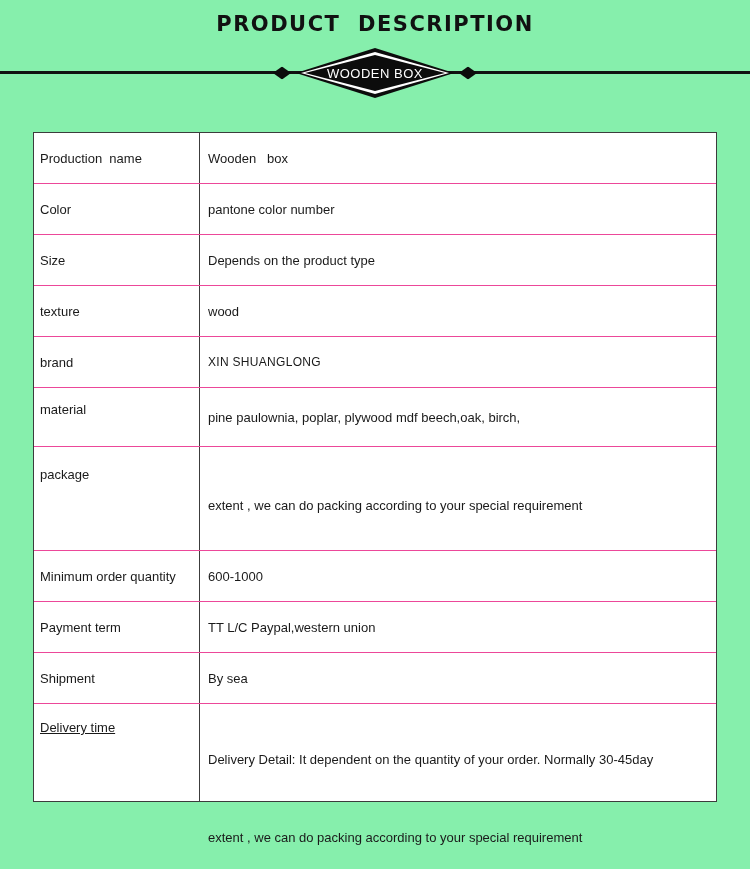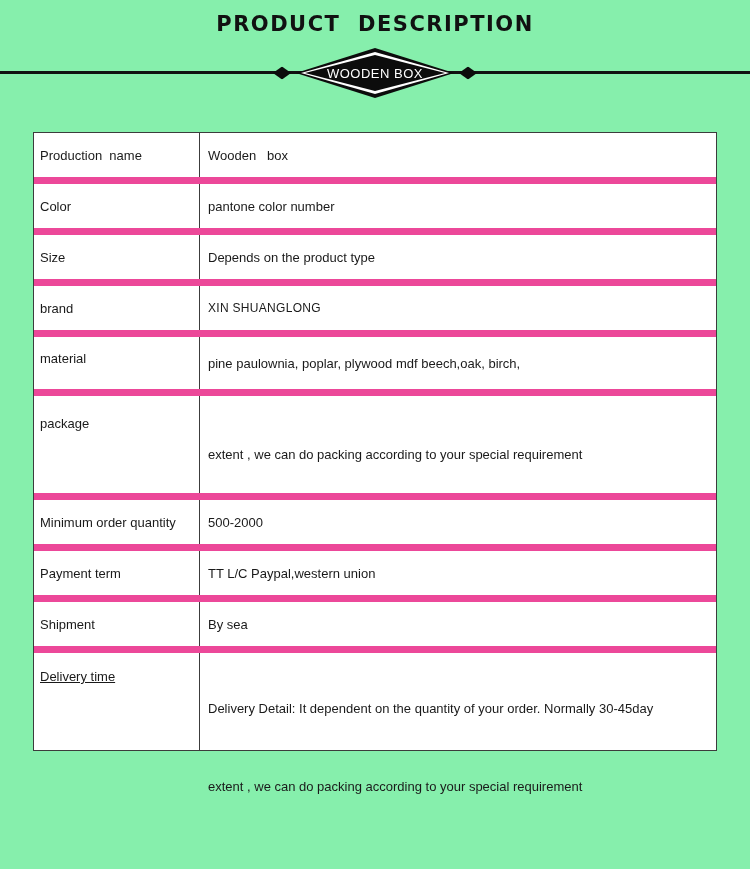--- a/index.html
+++ b/index.html
@@ -74,21 +74,21 @@
     white-space: nowrap;
   }
   .table {
     margin: 35px 0 0 33px;
     width: 684px;
     border: 1px solid #3c3c3c;
     background: #ffffff;
   }
   .row {
     display: flex;
-    border-bottom: 7px solid #ec4899;
+    border-bottom: 1px solid #ec4899;
   }
   .row:last-child { border-bottom: none; }
   .cell {
     font-size: 13px;
     color: #1a1a1a;
     white-space: pre-wrap;
   }
   .label {
     width: 166px;
     border-right: 1px solid #3c3c3c;
@@ -154,41 +154,45 @@
     <div class="row h51">
       <div class="cell label">Color</div>
       <div class="cell value">pantone color number</div>
     </div>
 
     <div class="row h51">
       <div class="cell label">Size</div>
       <div class="cell value">Depends on the product type</div>
     </div>
 
+    <div class="row h51">
+      <div class="cell label">texture</div>
+      <div class="cell value">wood</div>
+    </div>
 
     <div class="row h51">
       <div class="cell label">brand</div>
       <div class="cell value brand-value">XIN SHUANGLONG</div>
     </div>
 
     <div class="row h59 row-material">
       <div class="cell label">material</div>
       <div class="cell value">pine paulownia, poplar, plywood mdf beech,oak, birch,</div>
     </div>
 
     <div class="row h104 row-package">
       <div class="cell label">package</div>
       <div class="cell value">
         <span class="vline">extent , we can do packing according to your special requirement</span>
       </div>
     </div>
 
     <div class="row h51">
       <div class="cell label">Minimum order quantity</div>
-      <div class="cell value">500-2000</div>
+      <div class="cell value">600-1000</div>
     </div>
 
     <div class="row h51">
       <div class="cell label">Payment term</div>
       <div class="cell value">TT L/C Paypal,western union</div>
     </div>
 
     <div class="row h51">
       <div class="cell label">Shipment</div>
       <div class="cell value">By sea</div>

